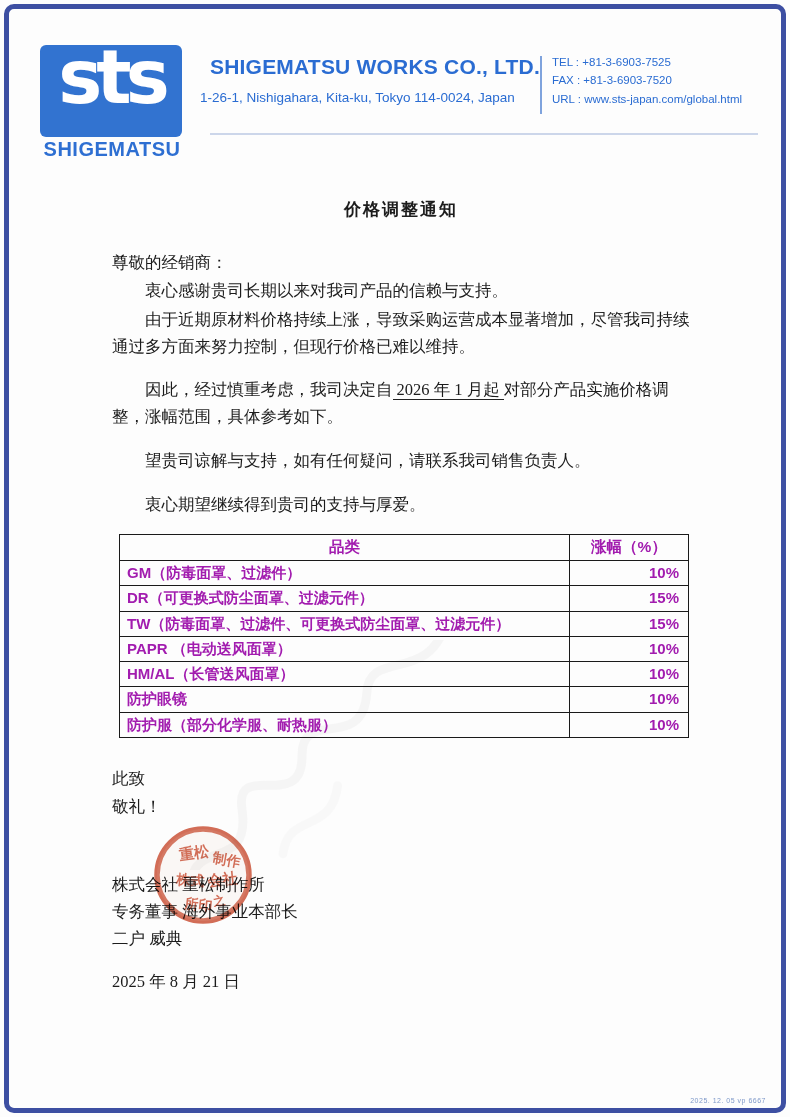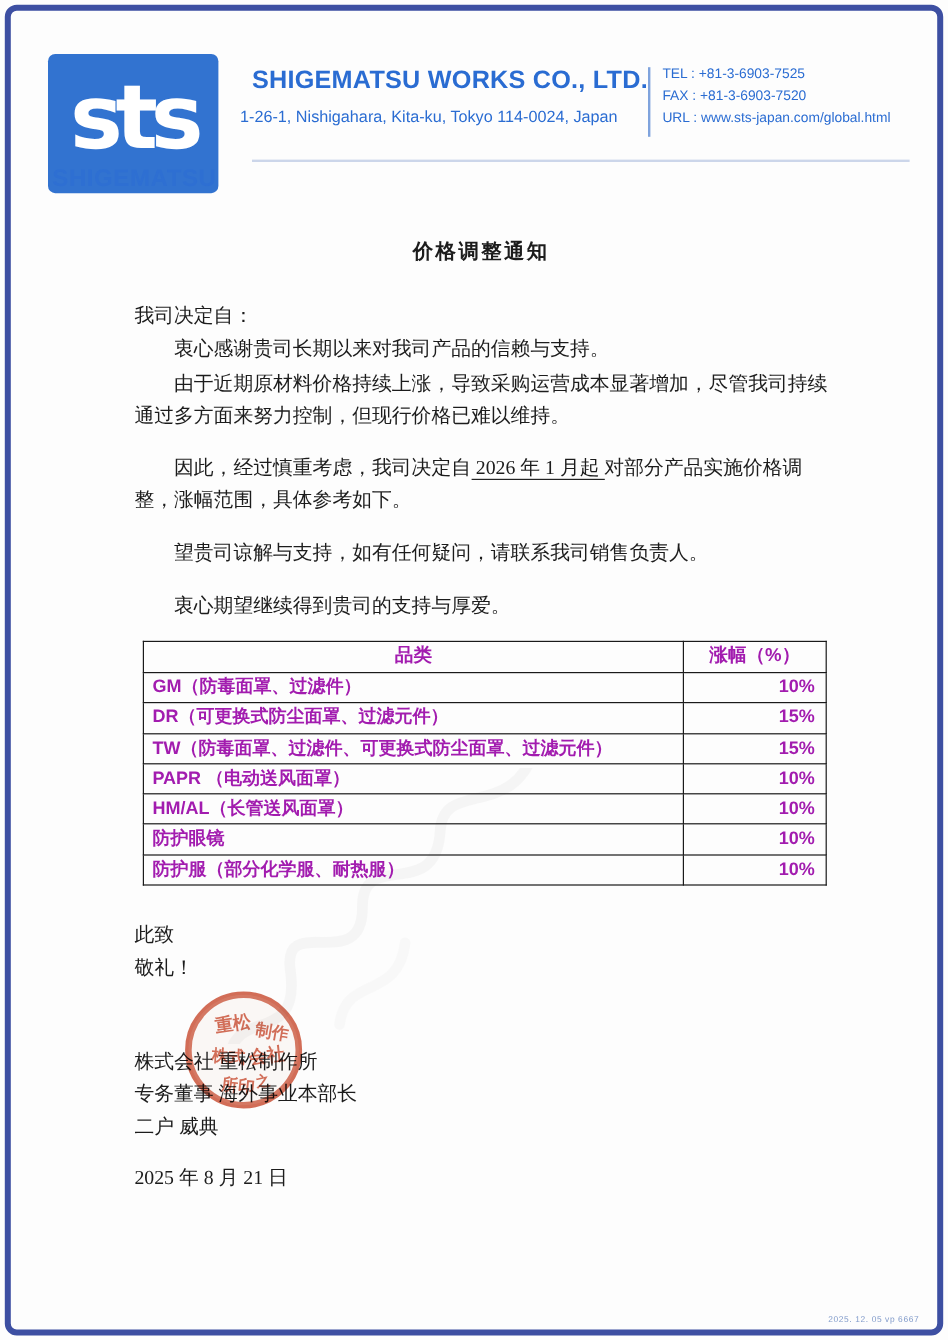--- a/index.html
+++ b/index.html
@@ -11,23 +11,23 @@
     font-family:"Liberation Serif","DejaVu Serif",serif;
     color:#1c1c1c;
   }
   .border-frame{
     position:absolute;left:4px;top:4px;right:4px;bottom:4px;
     border:5px solid #3d4fa2;border-radius:10px;
     pointer-events:none;
   }
   
   .logo-box{
-    position:absolute;left:40px;top:45px;width:142px;height:116px;
+    position:absolute;left:40px;top:45px;width:142px;height:92px;
     background:#3273d0;border-radius:6px;
-    display:flex;align-items:center;justify-content:center;
+    display:flex;align-items:flex-start;justify-content:center;
   }
   .logo-sts{
     font-family:"DejaVu Sans","Liberation Sans",sans-serif;
     font-weight:800;font-size:74px;line-height:1;color:#fff;
     letter-spacing:-6px;transform:translateY(-5px);
   }
   .logo-brand{
     position:absolute;left:34px;top:138px;width:156px;
     font-family:"Liberation Sans",sans-serif;
     font-weight:bold;font-size:20px;color:#2e6fd2;
@@ -130,21 +130,21 @@
   <div class="contact-block">
     <div class="contact-row"><span>TEL :</span> <span>+81-3-6903-7525</span></div>
     <div class="contact-row"><span>FAX :</span> <span>+81-3-6903-7520</span></div>
     <div class="contact-row"><span>URL :</span> <span>www.sts-japan.com/global.html</span></div>
   </div>
   <div class="header-rule"></div>
 
   <div class="letter">
     <p class="letter-title">价格调整通知</p>
 
-    <p class="salutation">我司决定自：</p>
+    <p class="salutation">尊敬的经销商：</p>
     <p class="para">衷心感谢贵司长期以来对我司产品的信赖与支持。</p>
     <p class="para">由于近期原材料价格持续上涨，导致采购运营成本显著增加，尽管我司持续通过多方面来努力控制，但现行价格已难以维持。</p>
     <p class="para gap"><span>因此，经过慎重考虑，我司决定自</span><span class="underline-date">2026 年 1 月起</span><span>对部分产品实施价格调整，涨幅范围，具体参考如下。</span></p>
     <p class="para gap">望贵司谅解与支持，如有任何疑问，请联系我司销售负责人。</p>
     <p class="para gap">衷心期望继续得到贵司的支持与厚爱。</p>
 
     <table class="price-table">
       <thead>
         <tr>
           <th>品类</th>

